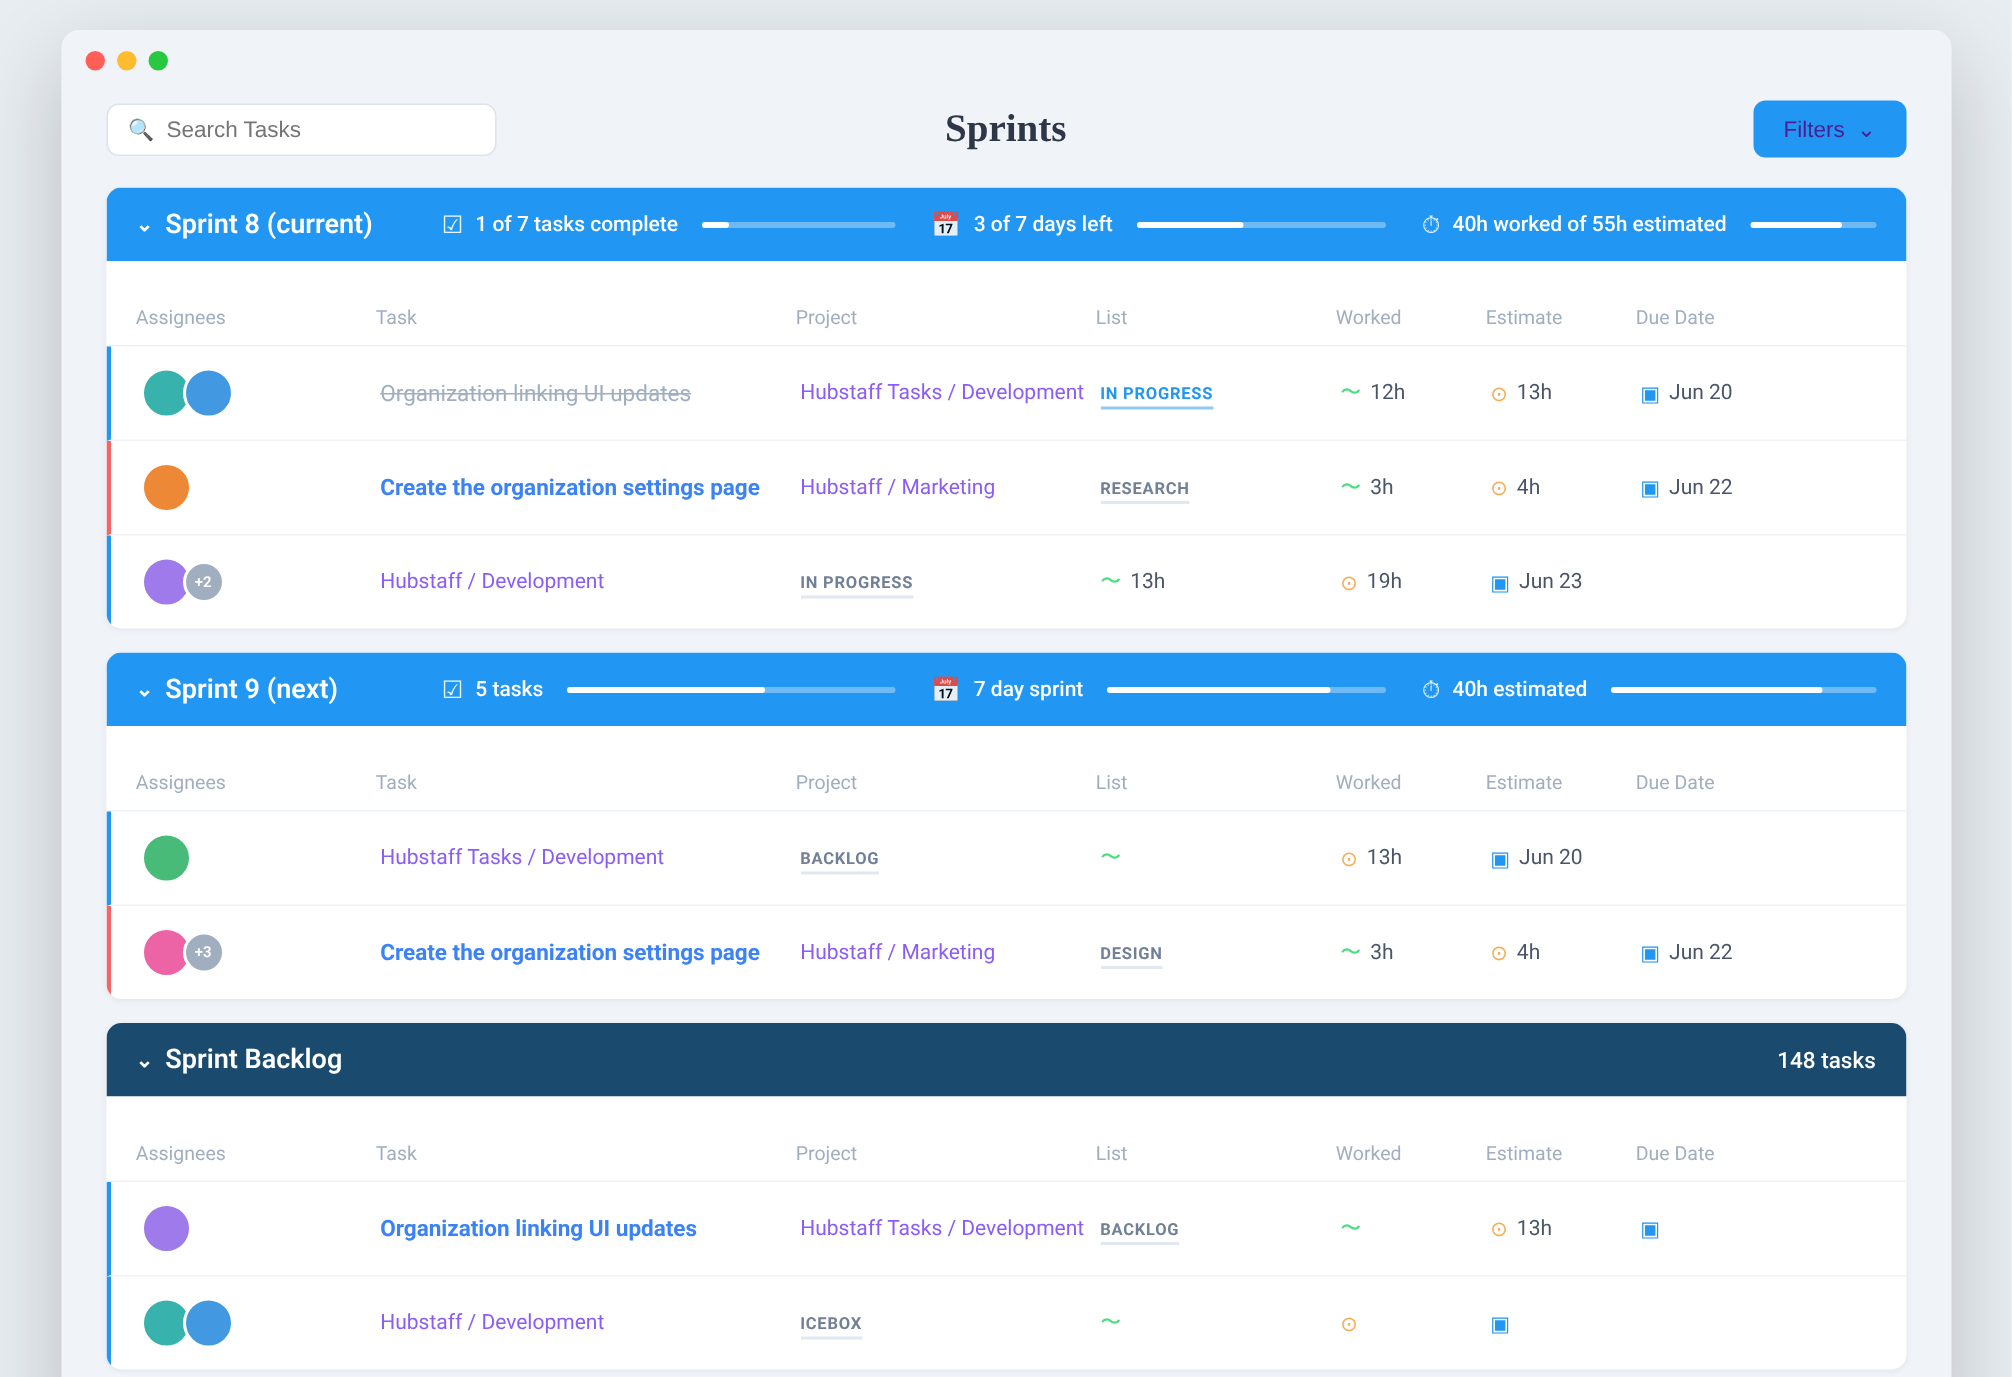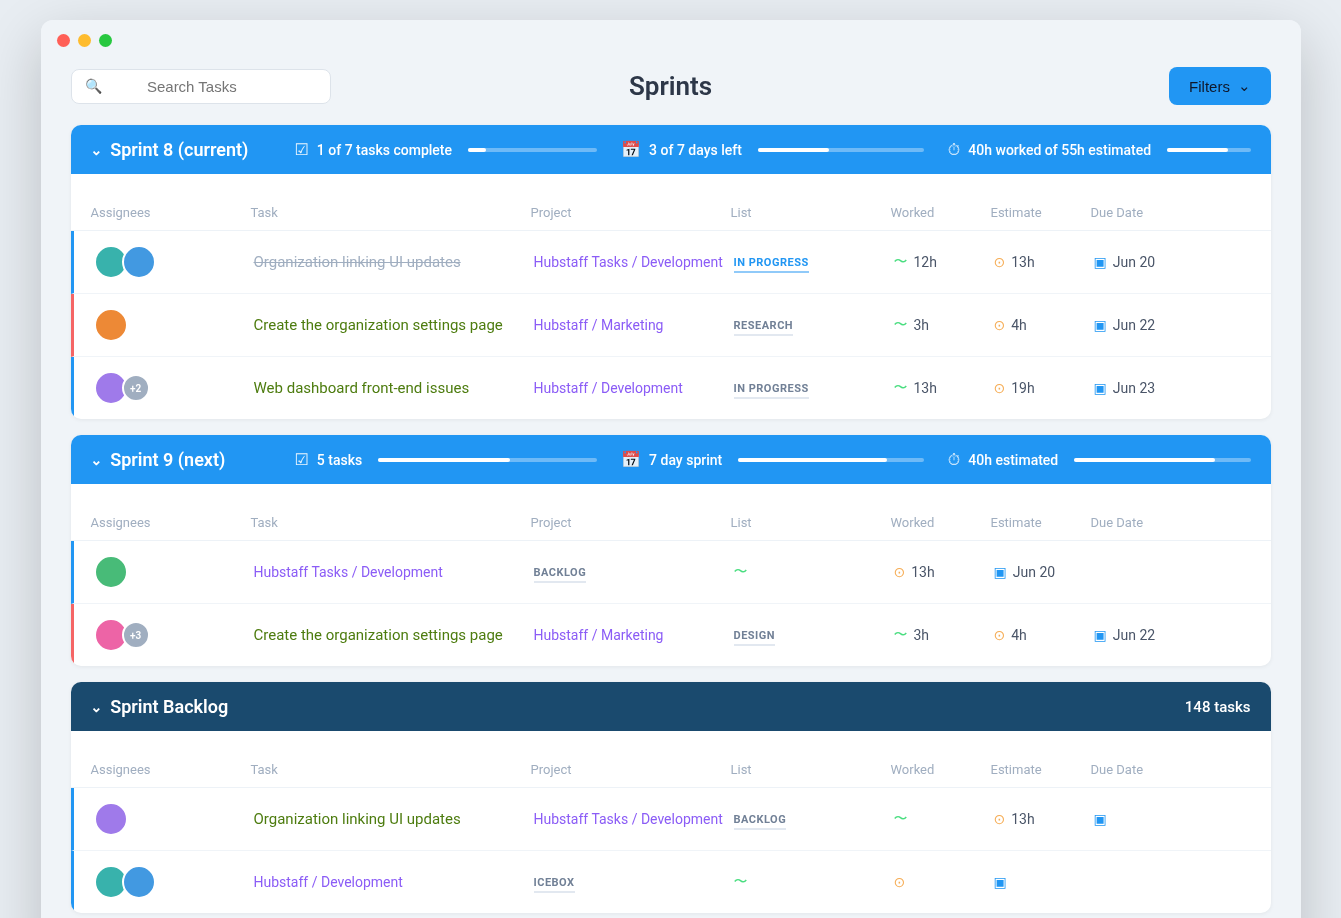--- a/index.html
+++ b/index.html
@@ -49,36 +49,35 @@
       gap: 8px;
     }
     .search-icon { color: #aab2bc; font-size: 14px; }
     .search-input {
       border: none;
       outline: none;
       color: #aab2bc;
       font-size: 15px;
       background: transparent;
       width: 100%;
-      margin-left: 36px;
     }
     .page-title {
       font-size: 26px;
       font-weight: 600;
       color: #2d3748;
       position: absolute;
       left: 50%;
       transform: translateX(-50%);
     }
     .filter-btn {
       display: flex;
       align-items: center;
       gap: 8px;
       background: #2196f3;
-      color: #0f172a;
+      color: #4c1d95;
       border: none;
       border-radius: 8px;
       padding: 10px 20px;
       font-size: 15px;
       font-weight: 500;
       cursor: pointer;
     }
     .content {
       padding: 0 30px 30px;
     }
@@ -193,22 +192,22 @@
       font-size: 10px;
       font-weight: 600;
       display: flex;
       align-items: center;
       justify-content: center;
       border: 2px solid white;
       margin-right: -6px;
     }
     .task-name {
       font-size: 15px;
-      font-weight: 400;
-      color: #4d7c0f;
+      font-weight: 700;
+      color: #3b82f6;
     }
     .task-name-strikethrough {
       text-decoration: line-through;
       color: #a0aec0;
       font-weight: 400;
     }
     .project-name {
       font-size: 14px;
       color: #8b5cf6;
     }
@@ -264,21 +263,21 @@
     <div class="dot dot-yellow"></div>
     <div class="dot dot-green"></div>
   </div>
 
   <div class="header">
     <div class="search-box">
       <span class="search-icon">🔍</span>
       <input class="search-input" type="text" placeholder="Search Tasks" style="">
     </div>
     <div style="position:absolute;left:50%;transform:translateX(-50%);">
-      <span class="page-title" style="position:static;transform:none;">Sprints</span>
+      <span class="page-title" style="position:static;transform:none;font-family:Liberation Serif, serif;">Sprints</span>
     </div>
     <button class="filter-btn">
       <span>Filters</span>
       <span>⌄</span>
     </button>
   </div>
 
   <div class="content">
 
     <div class="sprint-section">
@@ -361,21 +360,20 @@
           <span style="color:#2196f3;">▣</span>
           <span>Jun 22</span>
         </div>
       </div>
 
       <div class="table-row row-left-border-blue">
         <div class="assignees">
           <div class="avatar av-purple"></div>
           <div class="avatar-badge">+2</div>
         </div>
-        <div class="task-name">Web dashboard front-end issues</div>
         <div class="project-name">Hubstaff / Development</div>
         <div><span class="list-badge list-badge-gray">IN PROGRESS</span></div>
         <div class="worked-value">
           <span style="color:#4ade80;">〜</span>
           <span>13h</span>
         </div>
         <div class="estimate-value">
           <span style="color:#f6ad55;">⊙</span>
           <span>19h</span>
         </div>

